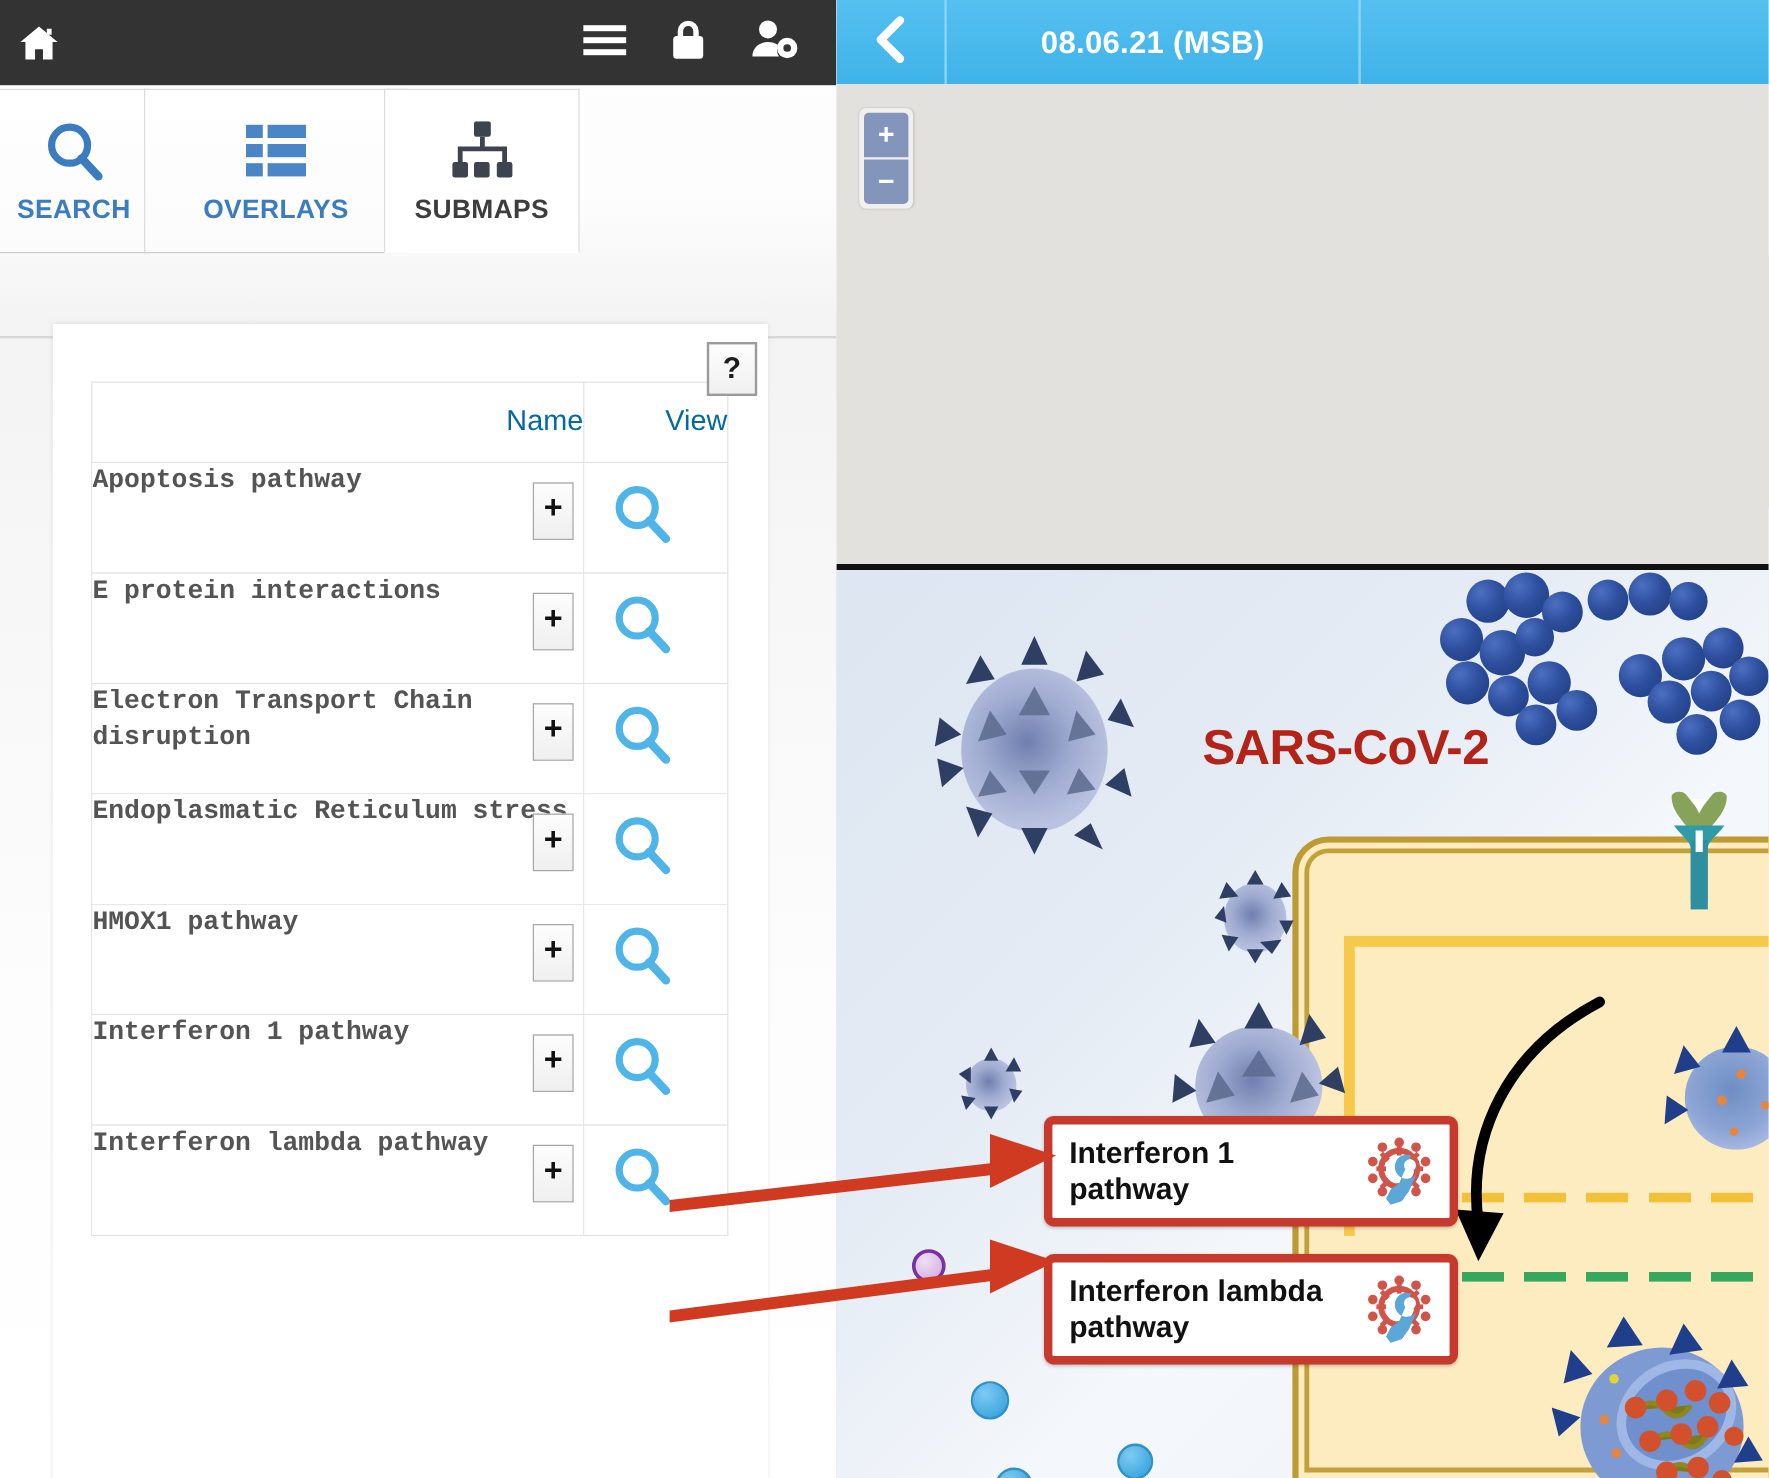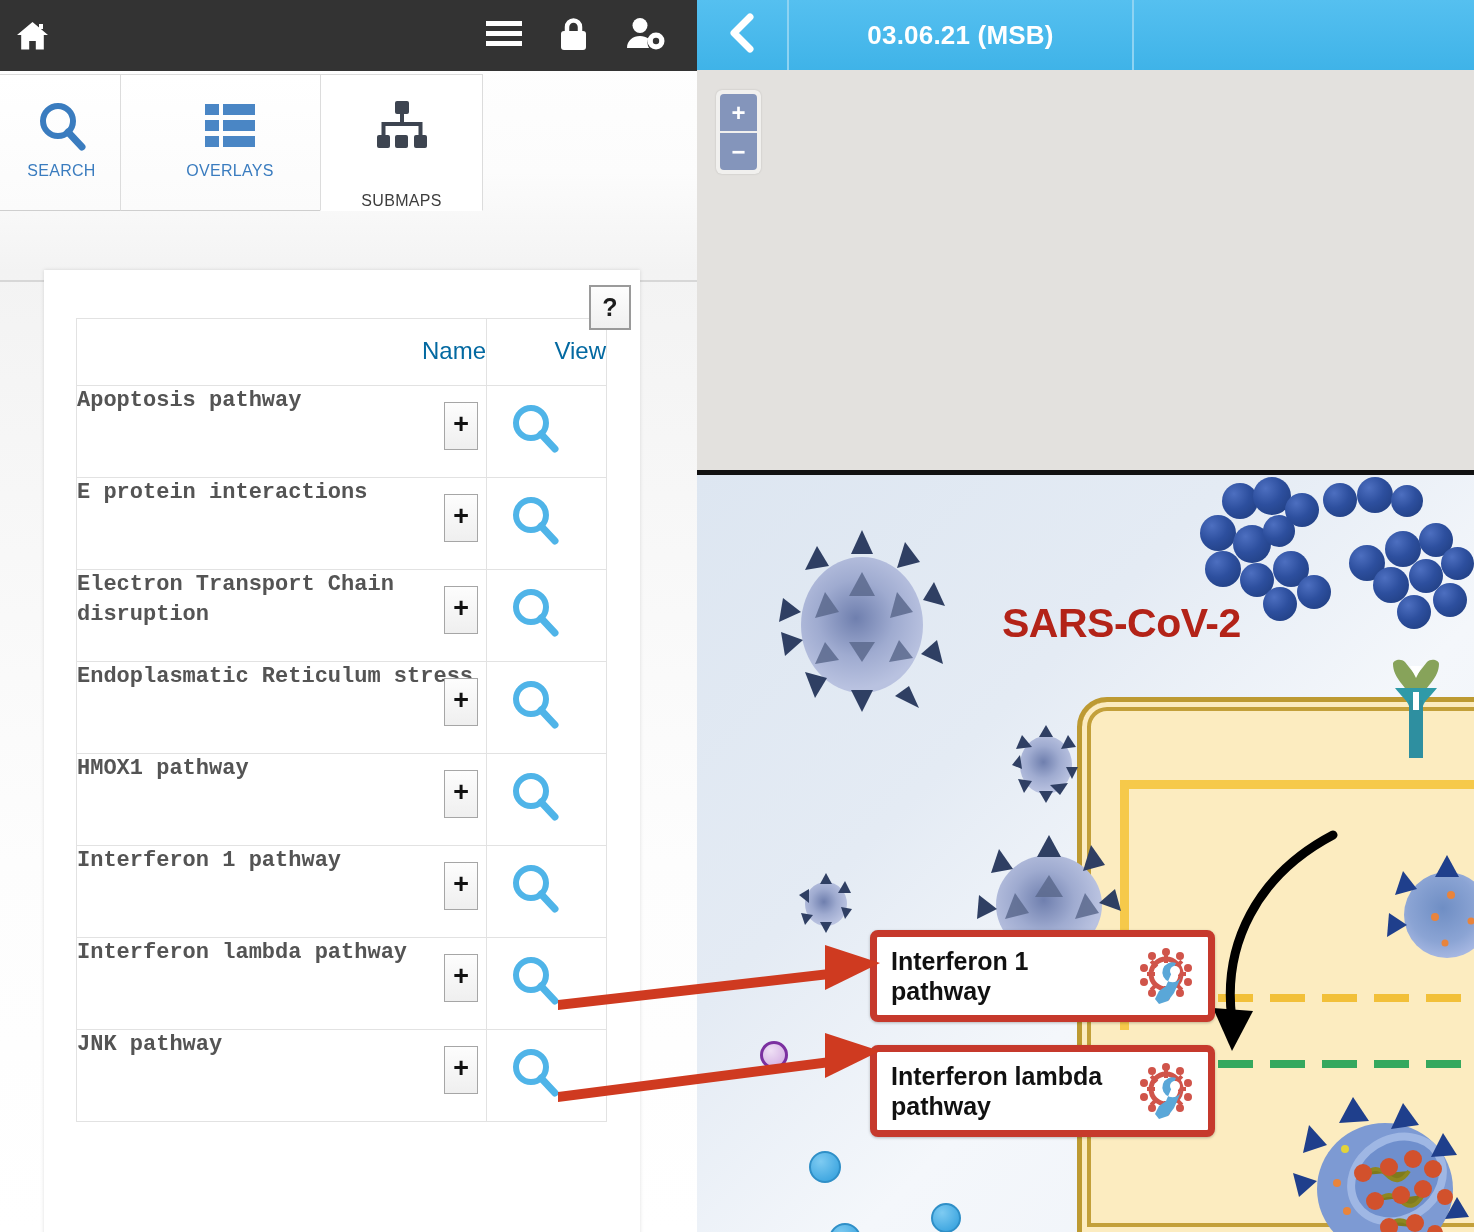--- a/index.html
+++ b/index.html
@@ -45,25 +45,25 @@
     position: absolute; top: 3px; height: 137px;
     display: flex; flex-direction: column;
     align-items: center; justify-content: flex-start;
     padding-top: 24px;
     background: #ffffff;
     border: 1px solid #dcdcdc;
     border-bottom: 1px solid #cfcfcf;
     cursor: pointer;
   }
   .tab.inactive { background: linear-gradient(180deg,#ffffff 0%,#fbfbfb 100%); }
-  .tab.active { background: #ffffff; border-bottom: 1px solid #ffffff; z-index: 4; justify-content: space-between; }
+  .tab.active { background: #ffffff; border-bottom: 1px solid #ffffff; z-index: 4; }
   .tab-icon { height: 54px; display: flex; align-items: center; justify-content: center; }
   .tab-label {
-    margin-top: 9px; font-size: 16px; letter-spacing: .3px;
-    color: #3a7cbf; font-weight: normal;
+    margin-top: 9px; font-size: 22px; letter-spacing: .3px;
+    color: #3a7cbf; font-weight: bold;
   }
   .tab.active .tab-label { color: #3d3d3d; }
   #tab-search  { left: 0px;   width: 124px; border-left: none; }
   #tab-overlays{ left: 120px; width: 220px; }
   #tab-submaps { left: 320px; width: 163px; }
   #tab-info    { left: 483px; width: 214px; border-right: none;}
   .tabs-underline {
     position: absolute; left: 0; top: 209px; width: 697px; height: 2px;
     background: #d7d7d7;
   }
@@ -405,45 +405,36 @@
           </tr>
           <tr>
             <td class="cell-name">Interferon lambda pathway<span class="plus-btn">+</span></td>
             <td class="view-cell">
               <span class="mag"><svg width="52" height="52" viewBox="0 0 52 52">
                   <circle cx="22" cy="21" r="15" stroke="#4fb4e8" stroke-width="6" fill="none"></circle>
                   <line x1="32" y1="32" x2="46" y2="47" stroke="#4fb4e8" stroke-width="7" stroke-linecap="round"></line>
                 </svg></span>
             </td>
           </tr>
-          <tr>
-            <td class="cell-name">JNK pathway<span class="plus-btn">+</span></td>
-            <td class="view-cell">
-              <span class="mag"><svg width="52" height="52" viewBox="0 0 52 52">
-                  <circle cx="22" cy="21" r="15" stroke="#4fb4e8" stroke-width="6" fill="none"></circle>
-                  <line x1="32" y1="32" x2="46" y2="47" stroke="#4fb4e8" stroke-width="7" stroke-linecap="round"></line>
-                </svg></span>
-            </td>
-          </tr>
         </tbody>
     </table>
   </div>
 
   <div id="right-panel">
 
     <div id="map-topbar">
       <div id="map-back-btn">
         <span>
           <svg width="26" height="40" viewBox="0 0 26 40">
               <polyline points="21,4 5,20 21,36" stroke="#fff" stroke-width="7" fill="none" stroke-linecap="round" stroke-linejoin="round"></polyline>
             </svg>
         </span>
       </div>
       <div id="map-title-tab">
-        <span>03.06.21 (MSB)</span>
+        <span>08.06.21 (MSB)</span>
       </div>
     </div>
 
     <div id="zoom-controls">
       <div class="zoom-btn" id="zoom-in">+</div>
       <div class="zoom-btn" id="zoom-out">−</div>
     </div>
 
     <div id="map-canvas">
 

